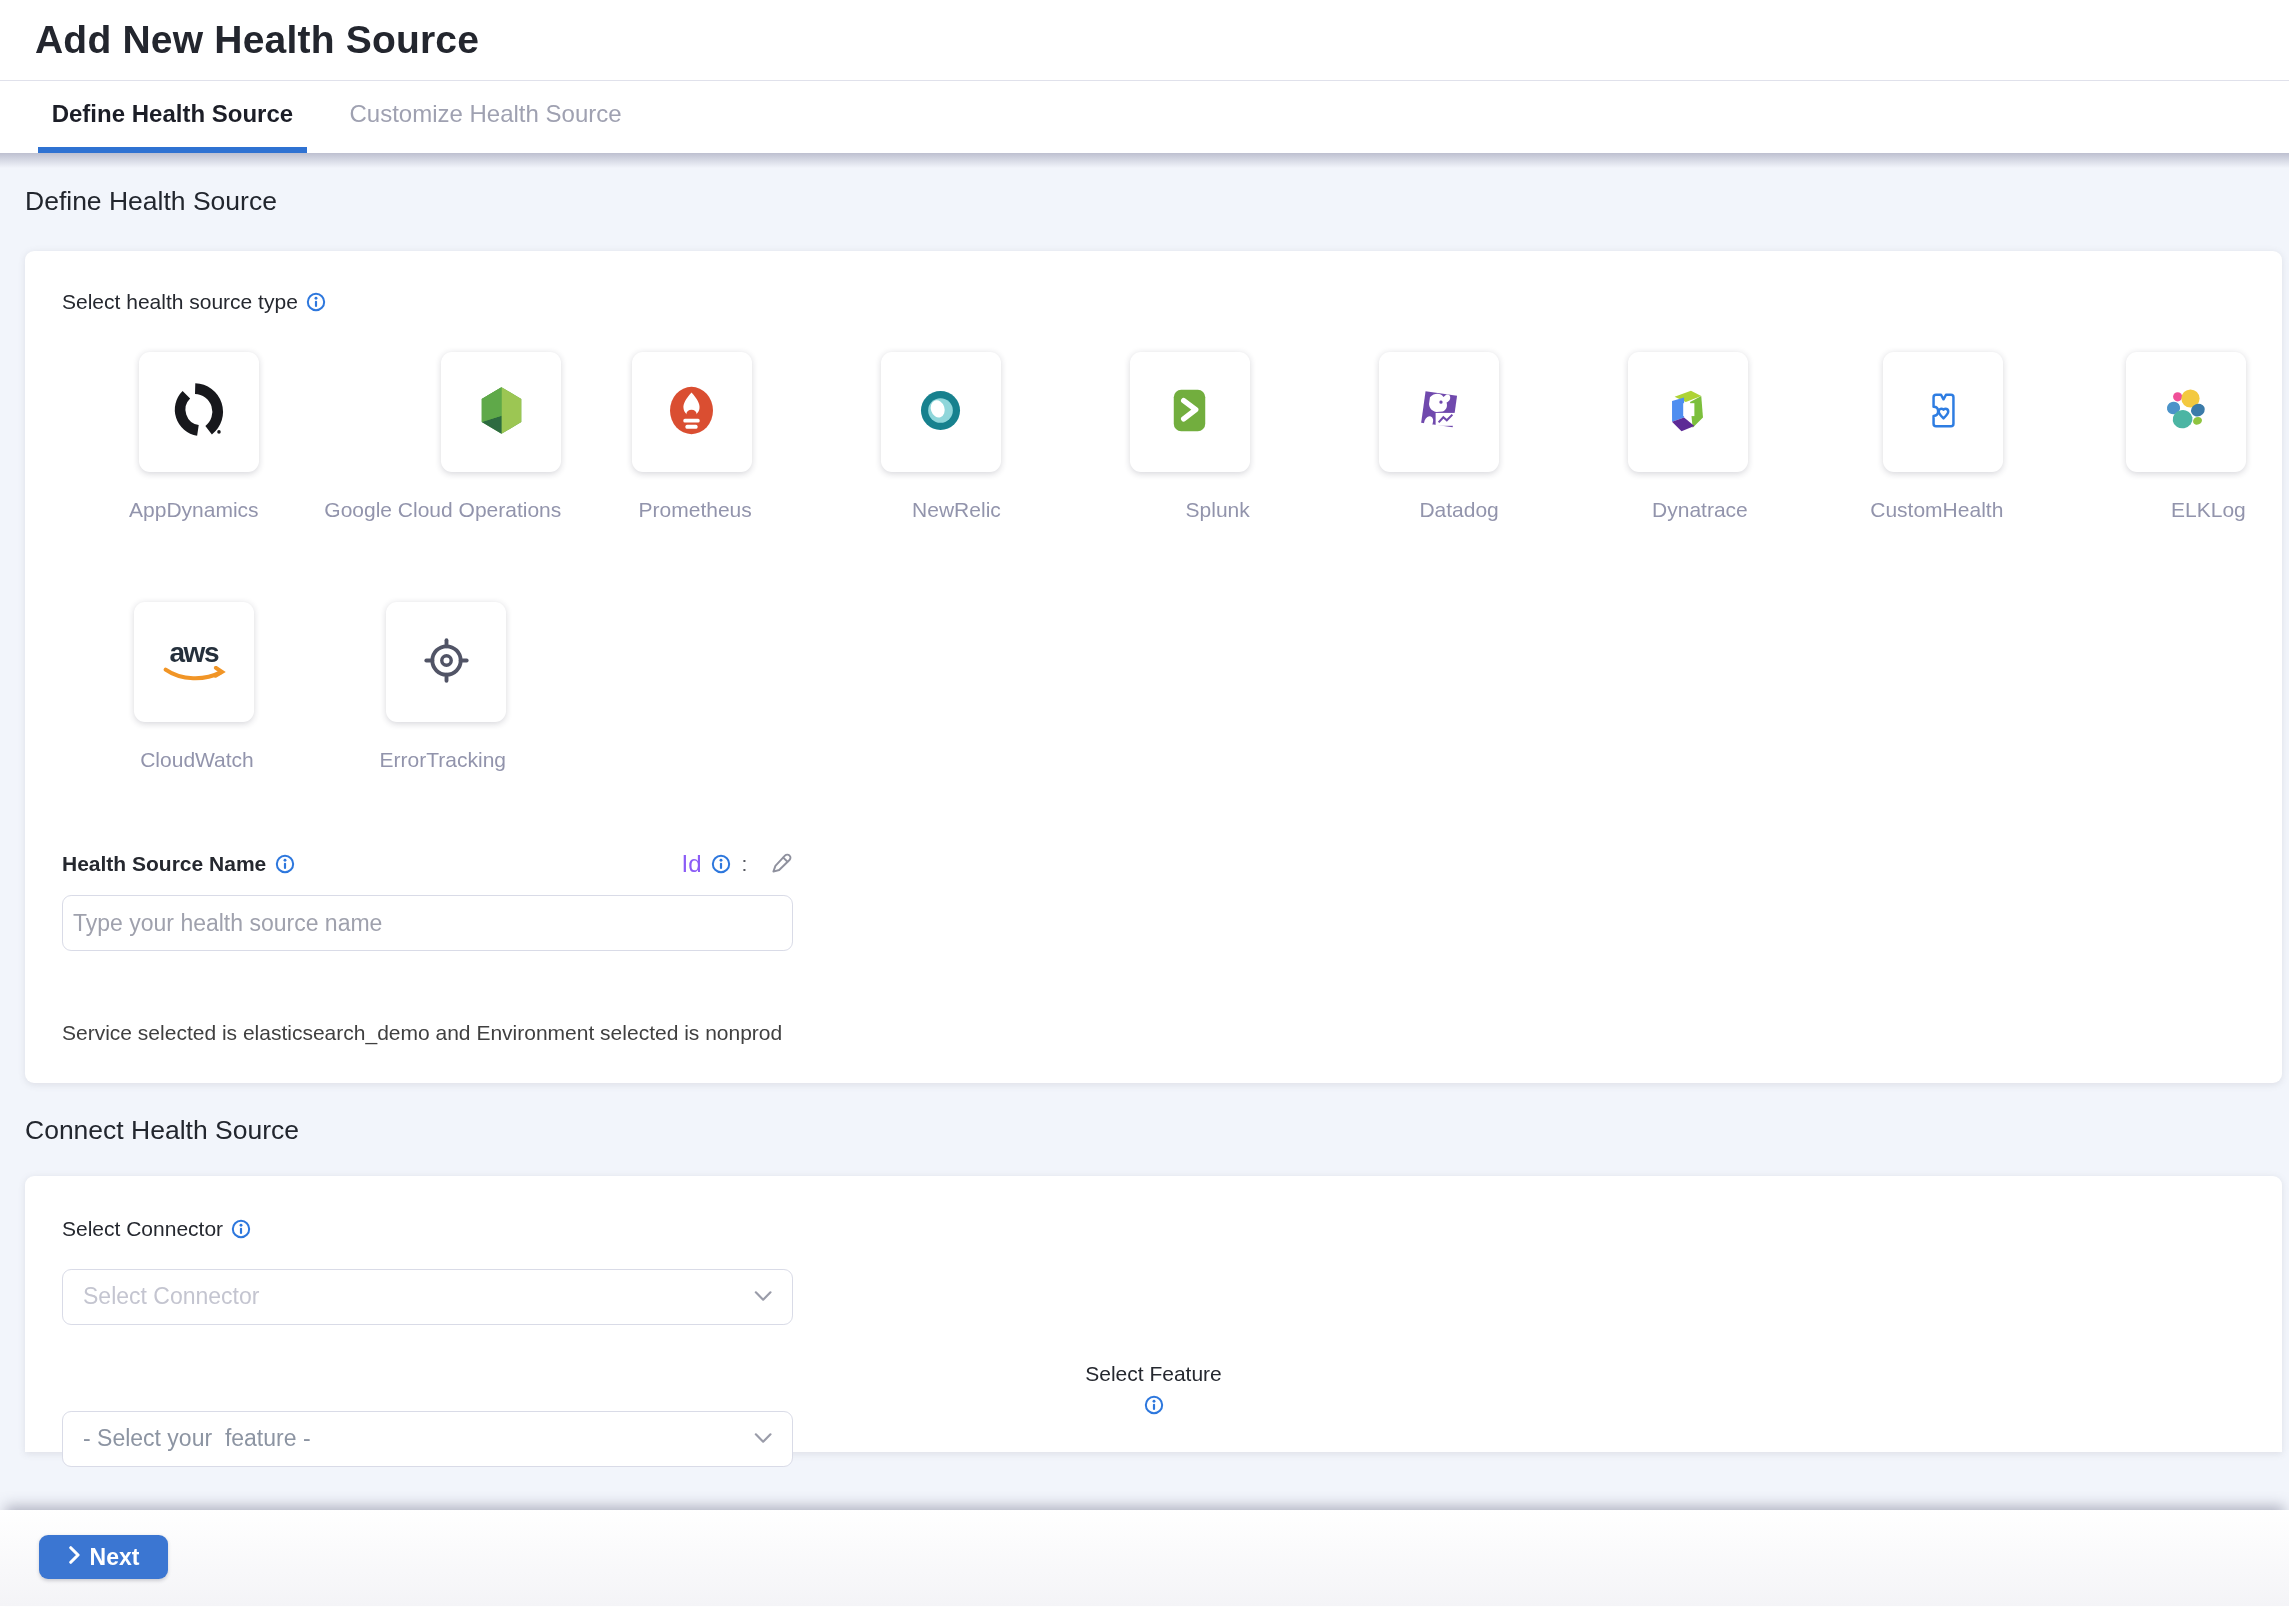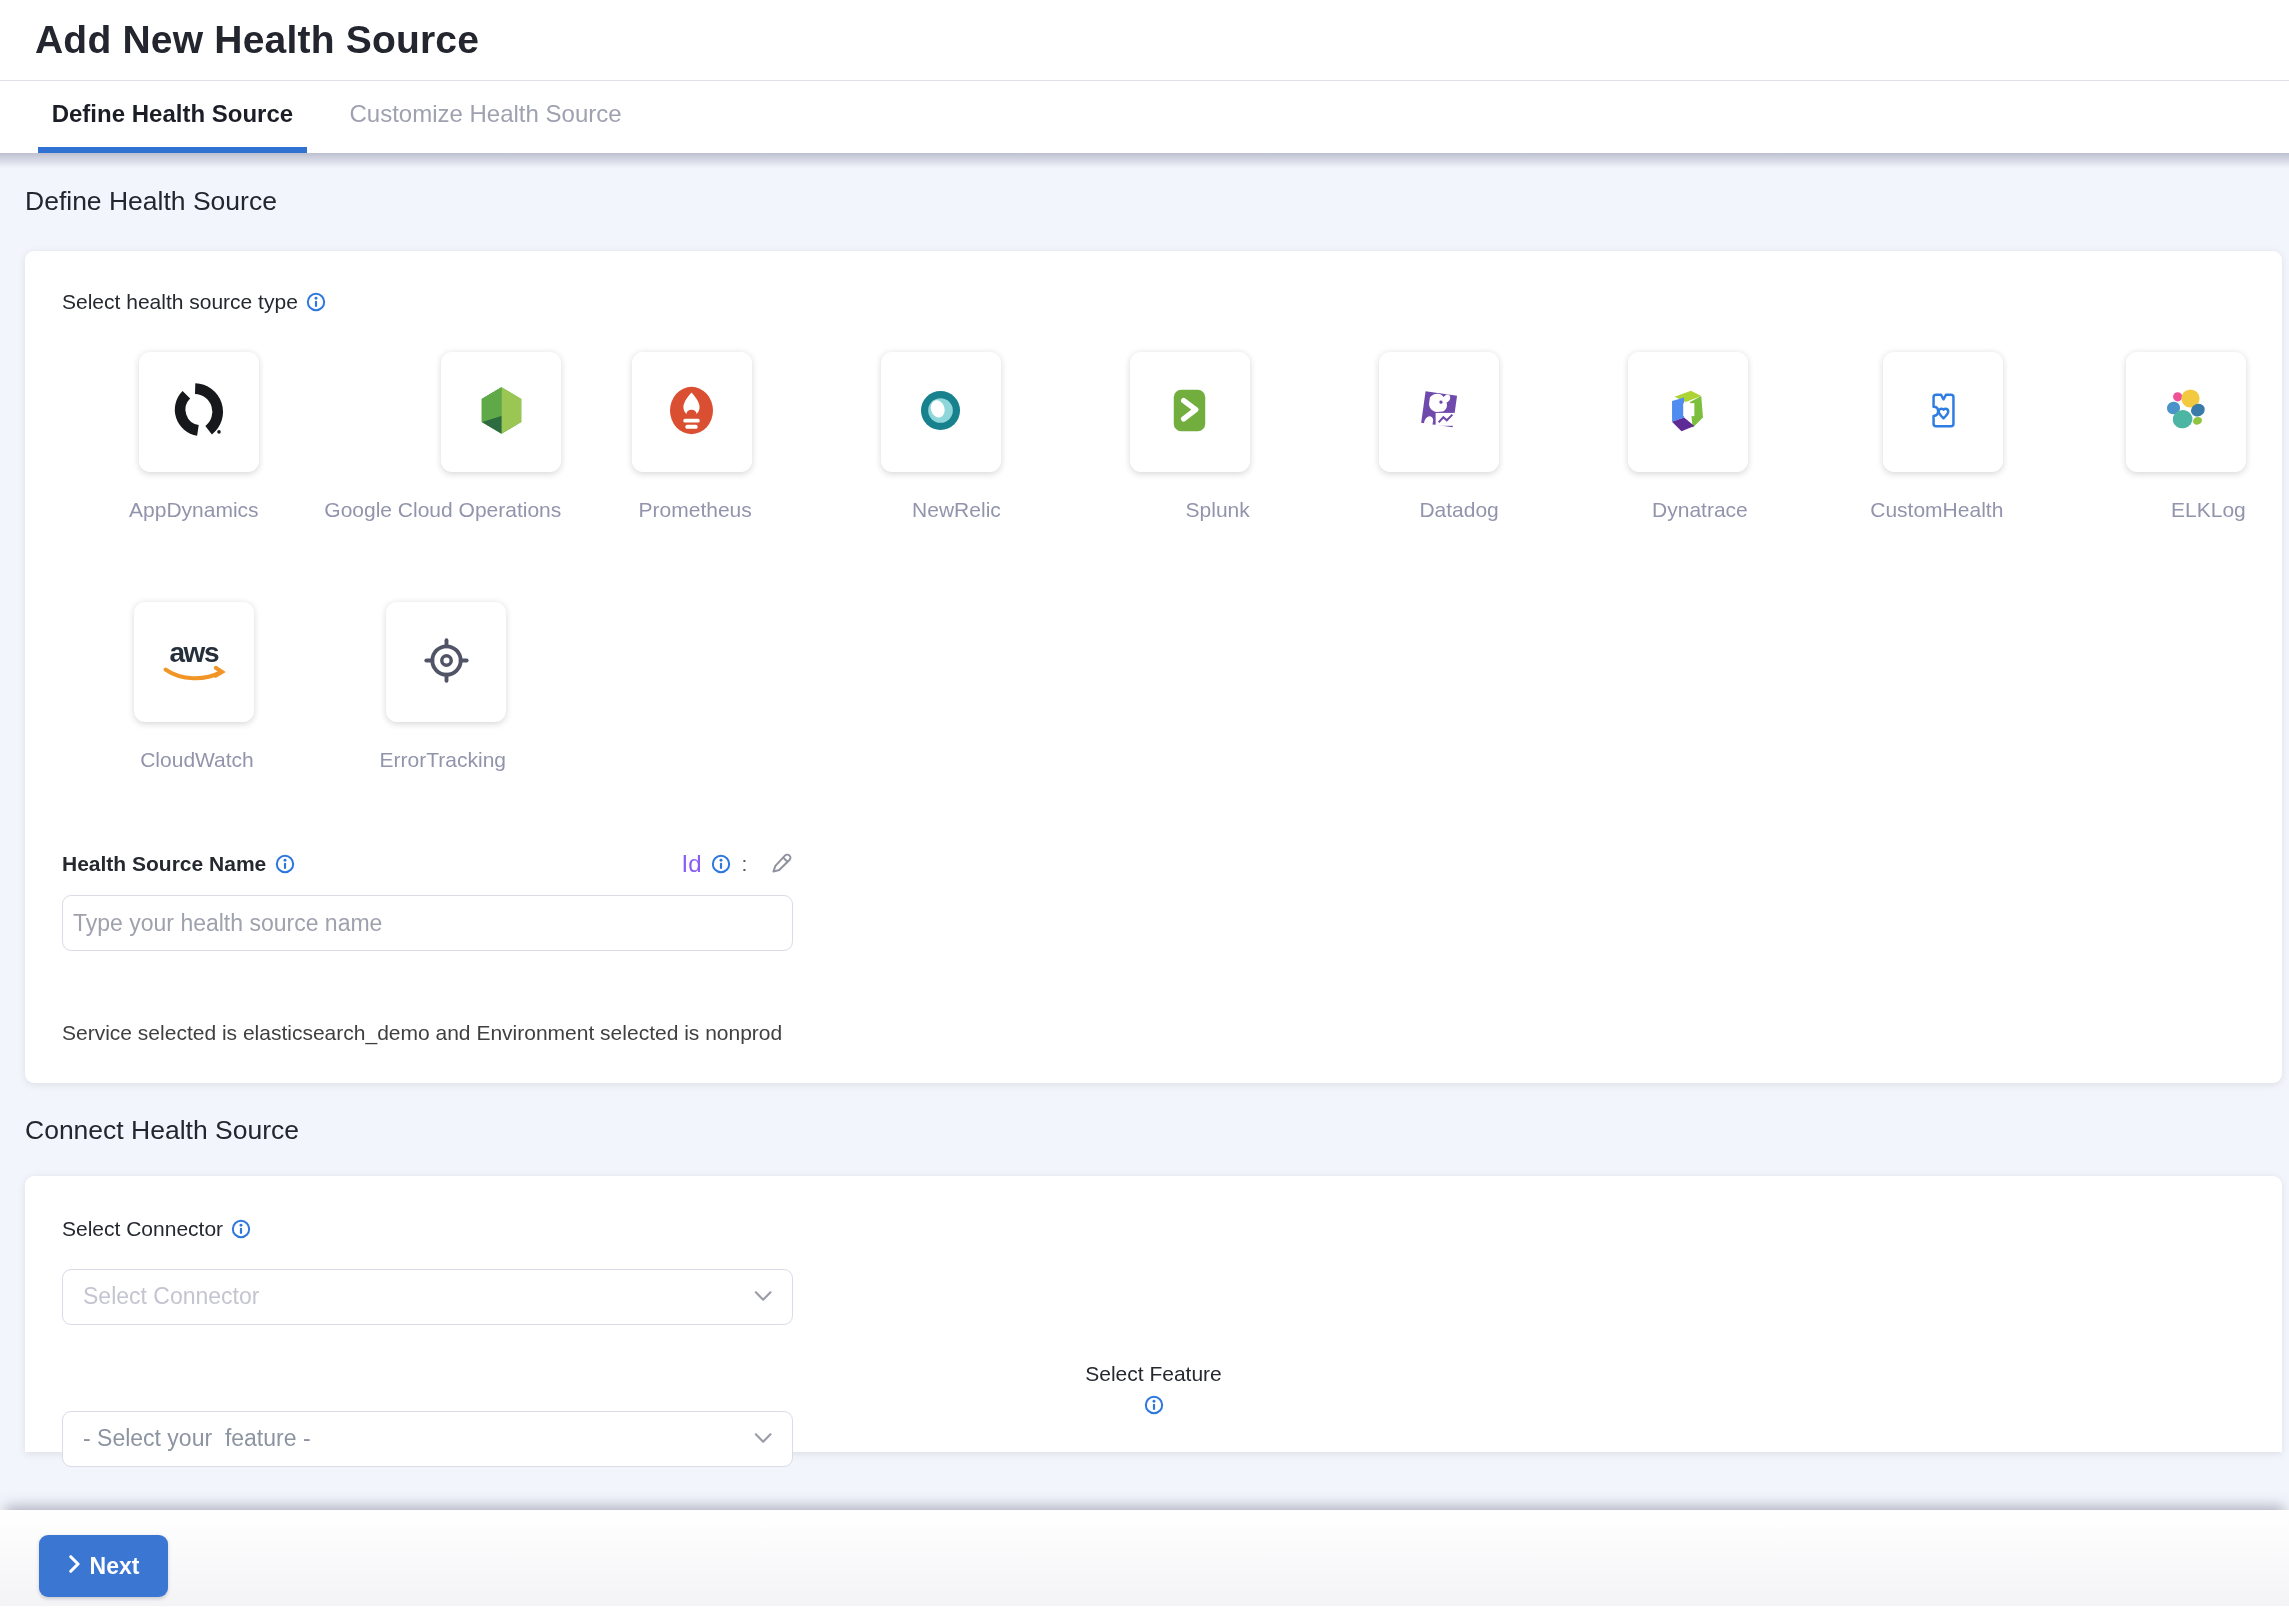--- a/index.html
+++ b/index.html
@@ -127,21 +127,21 @@
 
   
   .footer {
     position: relative; height: 96px;
     background: linear-gradient(#ffffff, #f4f4f7);
     box-shadow: 0 -9.1px 12.8px -4.6px rgba(110,112,135,0.5);
     padding: 25px 0 0 39px;
     z-index: 2;
   }
   .next-button {
-    width: 129px; height: 62px;
+    width: 129px; height: 44px;
     background: #3b76d2; border: none; border-radius: 9.1px;
     color: #ffffff; font-size: 23px; font-weight: 600;
     font-family: "Liberation Sans", "DejaVu Sans", sans-serif;
     display: flex; align-items: center; justify-content: center; gap: 9.1px;
     cursor: pointer; box-shadow: 0 1.8px 3.7px rgba(40,41,61,0.2);
   }
 </style>
 </head>
 <body>
 

